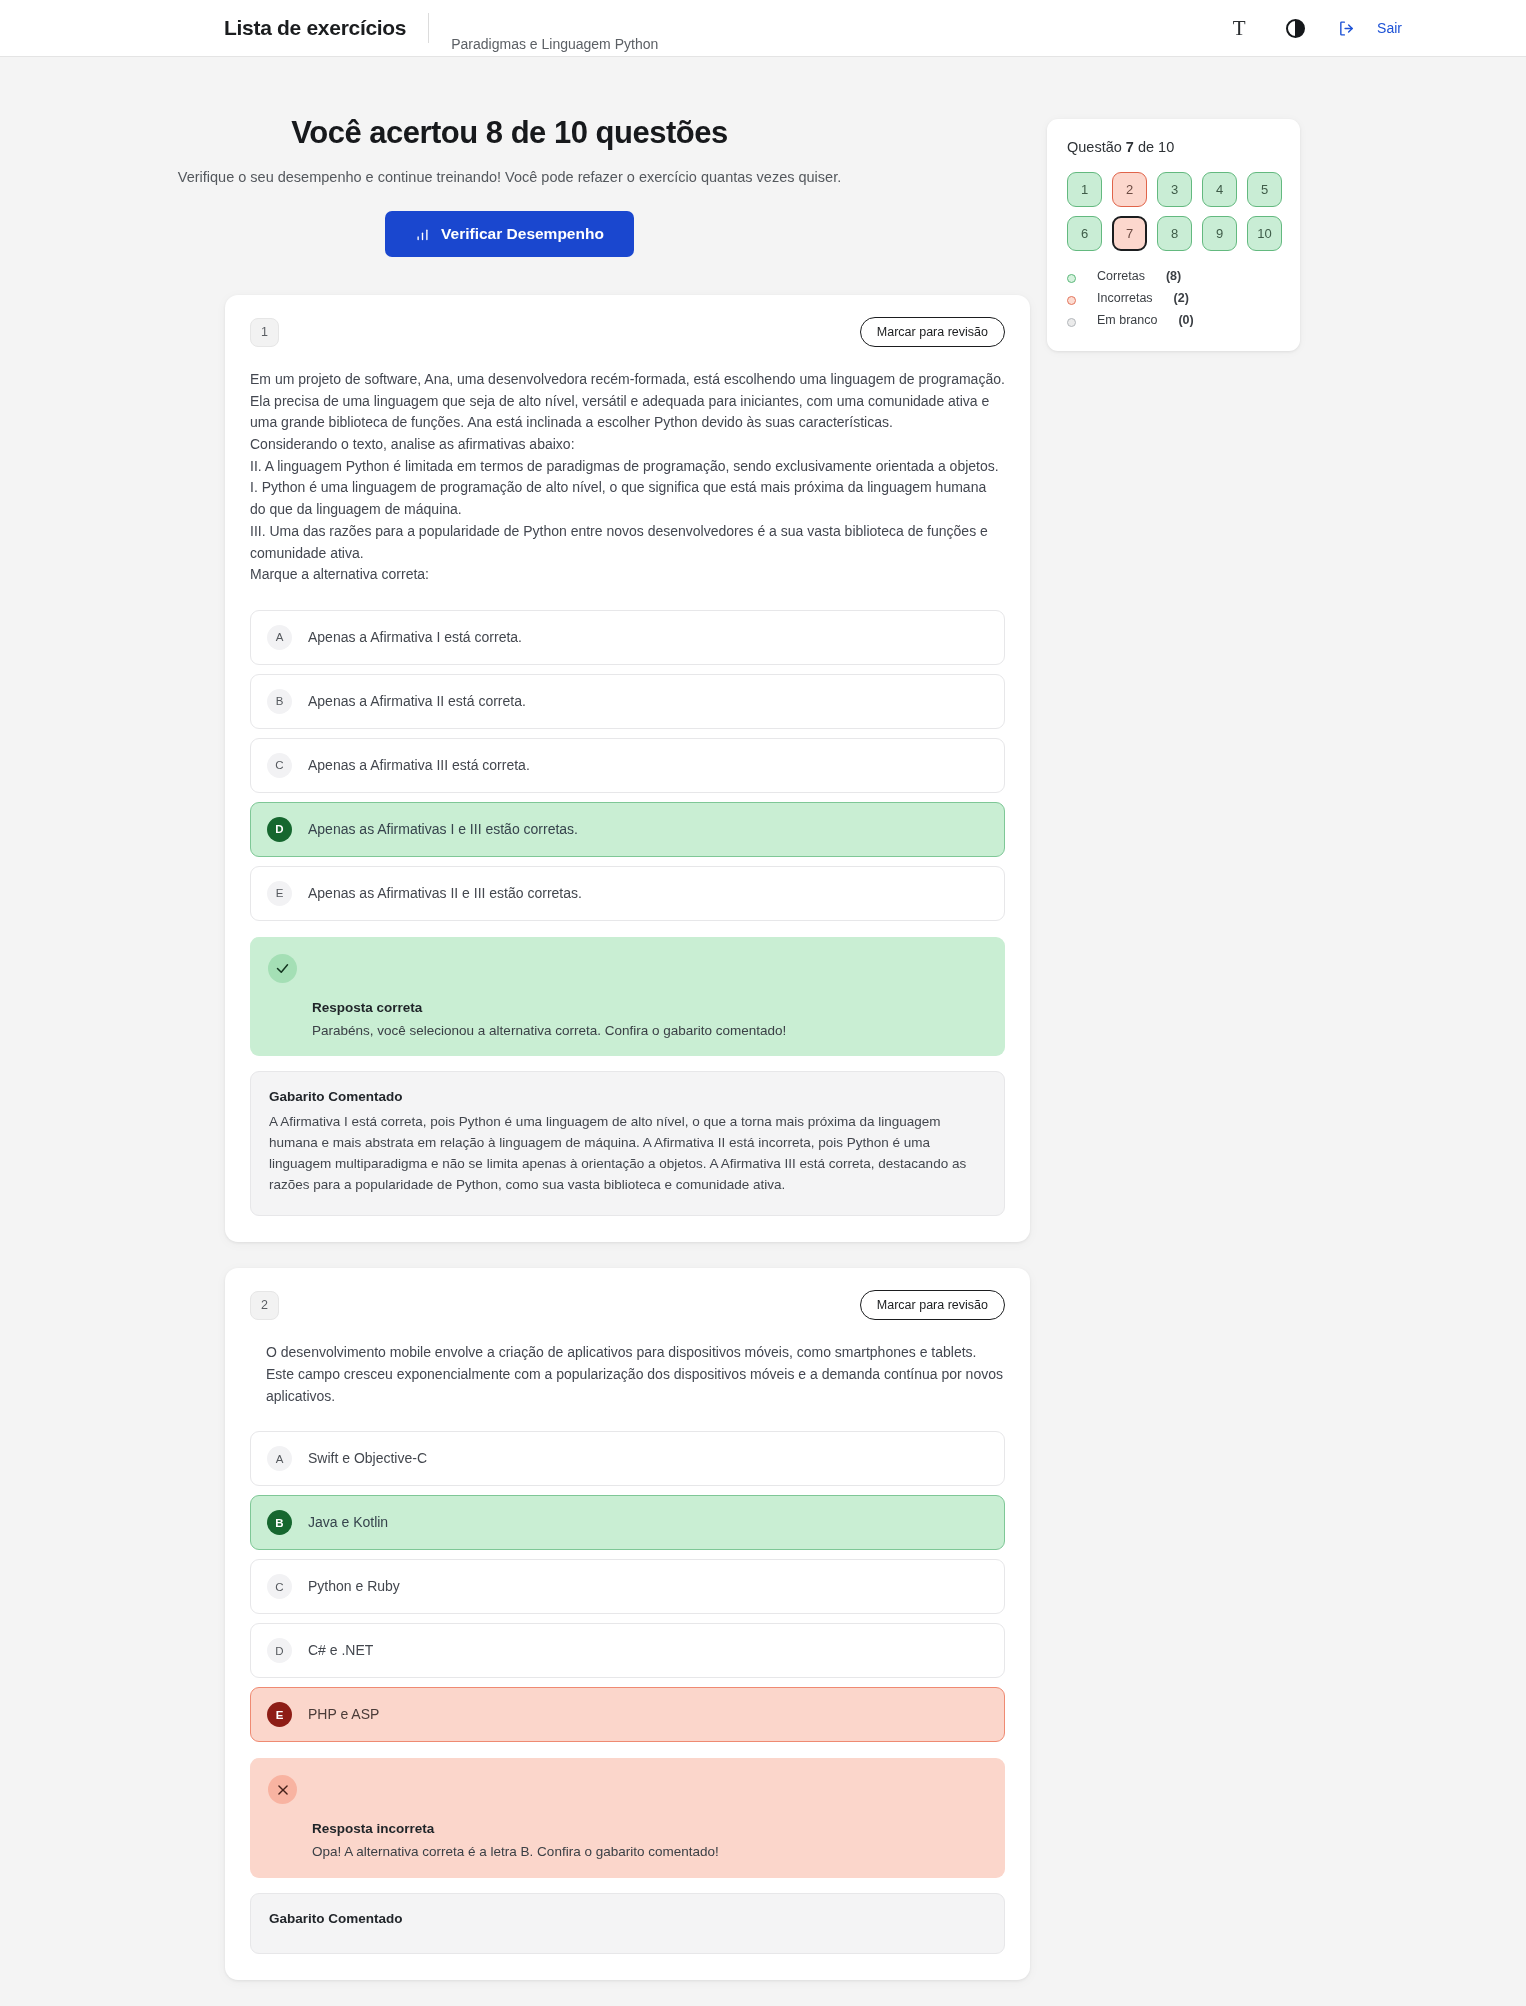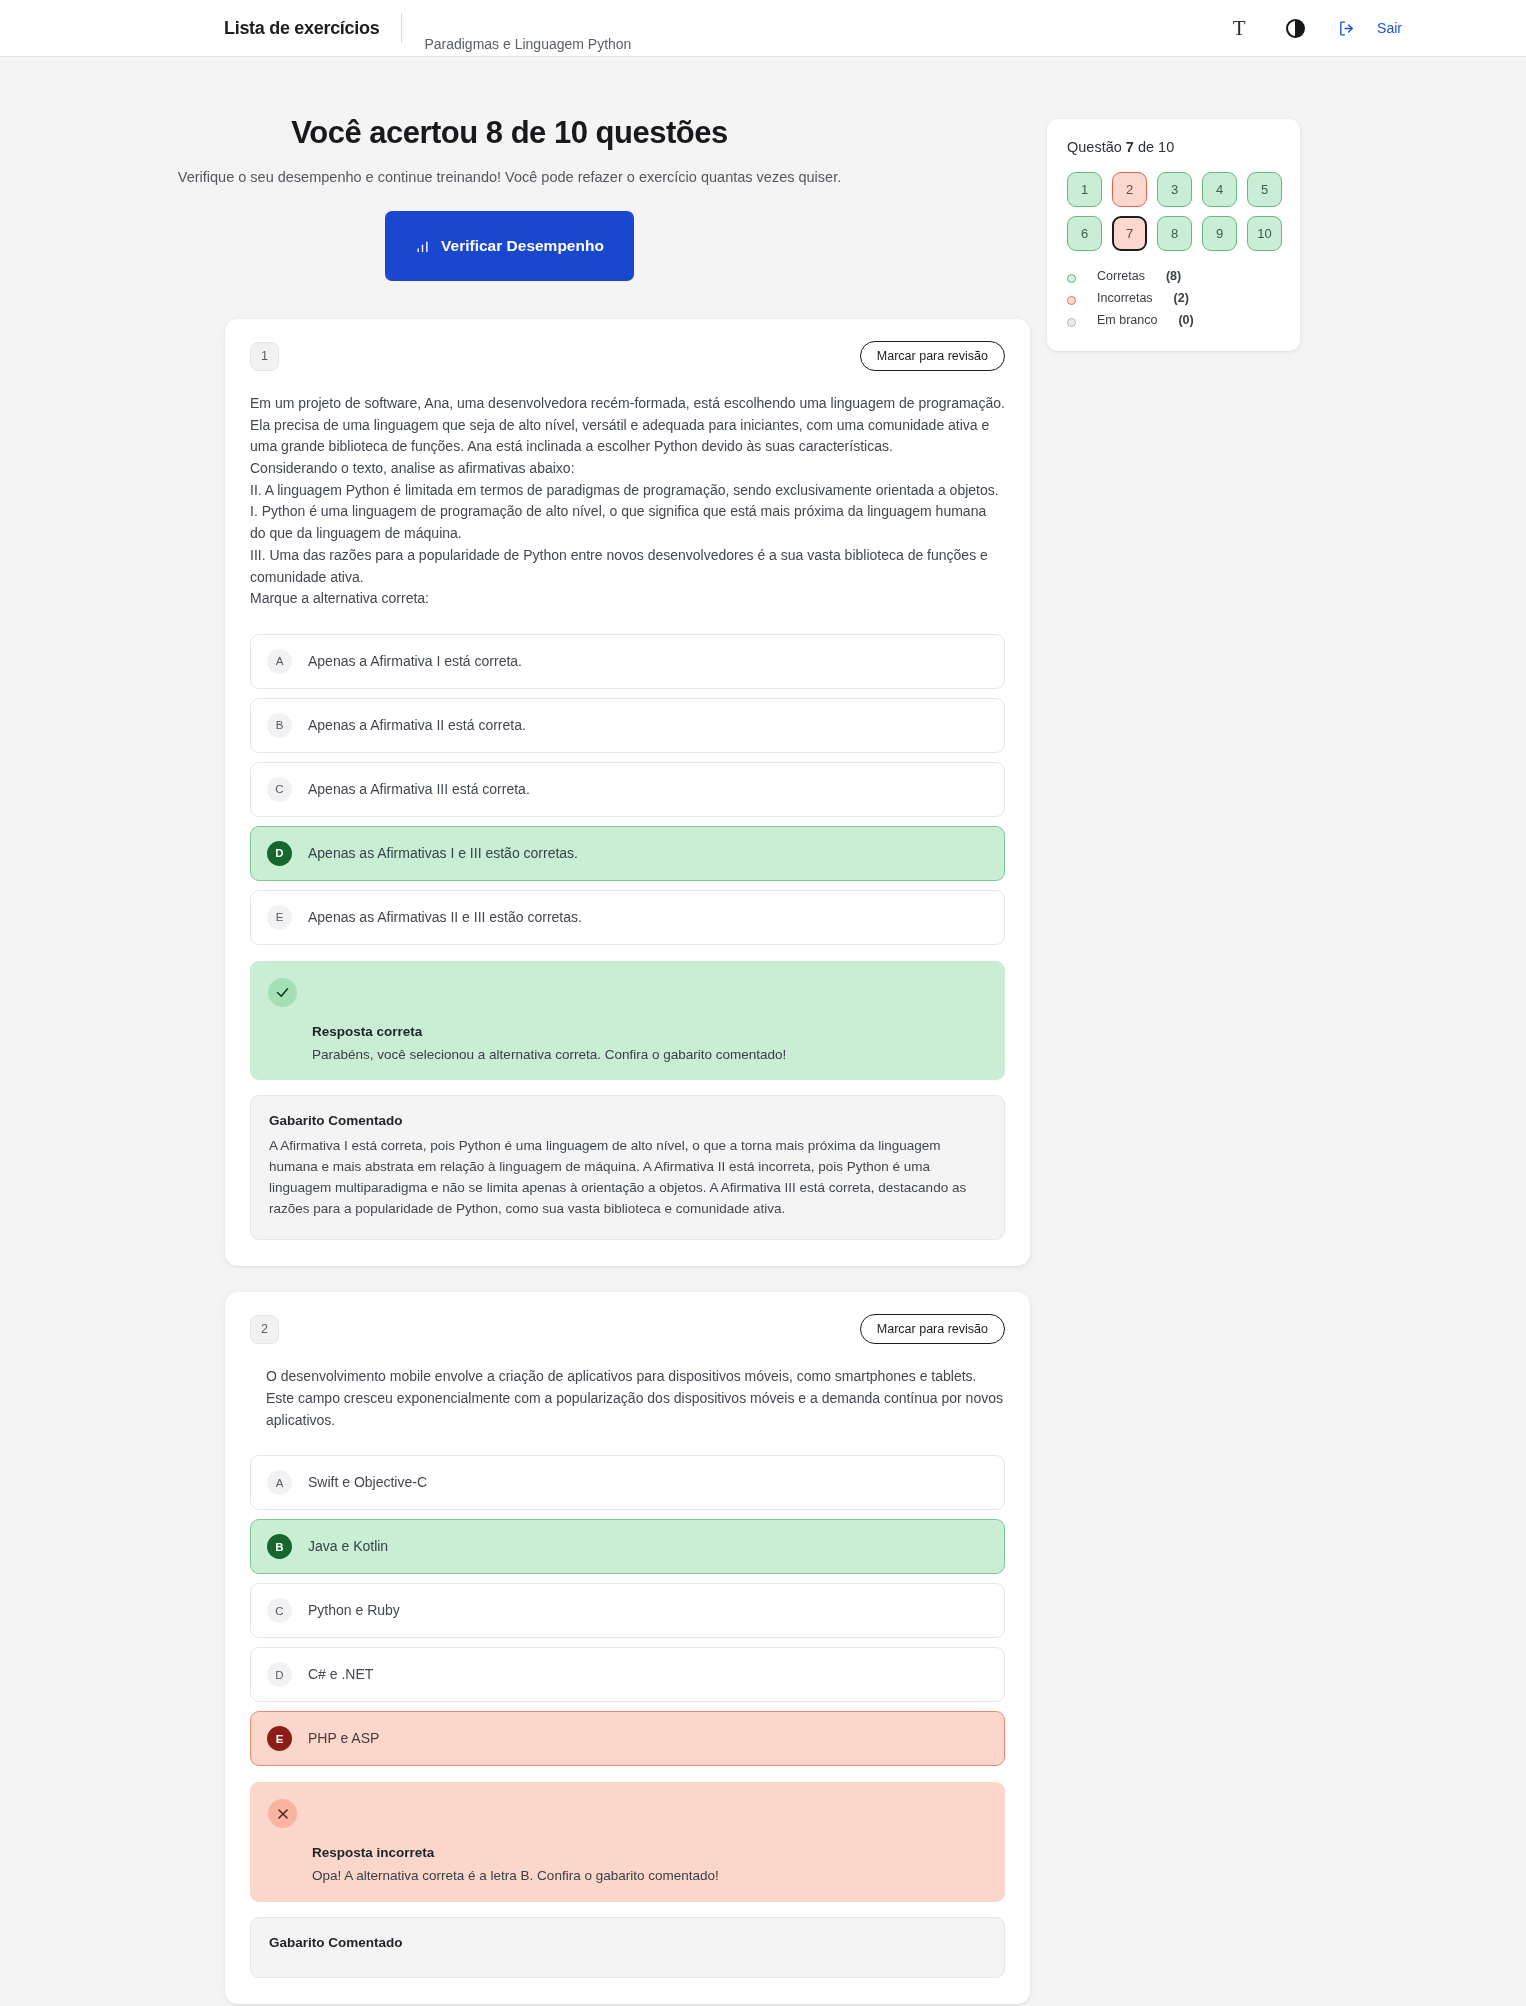--- a/index.html
+++ b/index.html
@@ -18,21 +18,21 @@
     height: 57px;
     background: #ffffff;
     border-bottom: 1px solid #e4e4e4;
     display: flex;
     align-items: center;
     padding: 0 62px 0 0;
     position: relative;
   }
   .brand-wrap { display: flex; align-items: center; margin-left: 224px; }
   .brand-title {
-    font-size: 18px;
+    font-size: 21px;
     font-weight: 700;
     letter-spacing: -0.3px;
     color: #1b1d1f;
     white-space: nowrap;
   }
   .brand-divider {
     width: 1px;
     height: 30px;
     background: #dcdcdc;
     margin: 0 22px;
@@ -107,21 +107,21 @@
     margin-bottom: 26px;
   }
   .btn-primary {
     display: inline-flex;
     align-items: center;
     gap: 11px;
     background: #1a47cf;
     color: #ffffff;
     border: none;
     border-radius: 7px;
-    padding: 26px 30px;
+    padding: 14px 30px;
     font-size: 15.5px;
     font-weight: 600;
     font-family: inherit;
     cursor: pointer;
   }
   .btn-primary svg { display: block; }
 
   
   .navigator {
     position: absolute;

